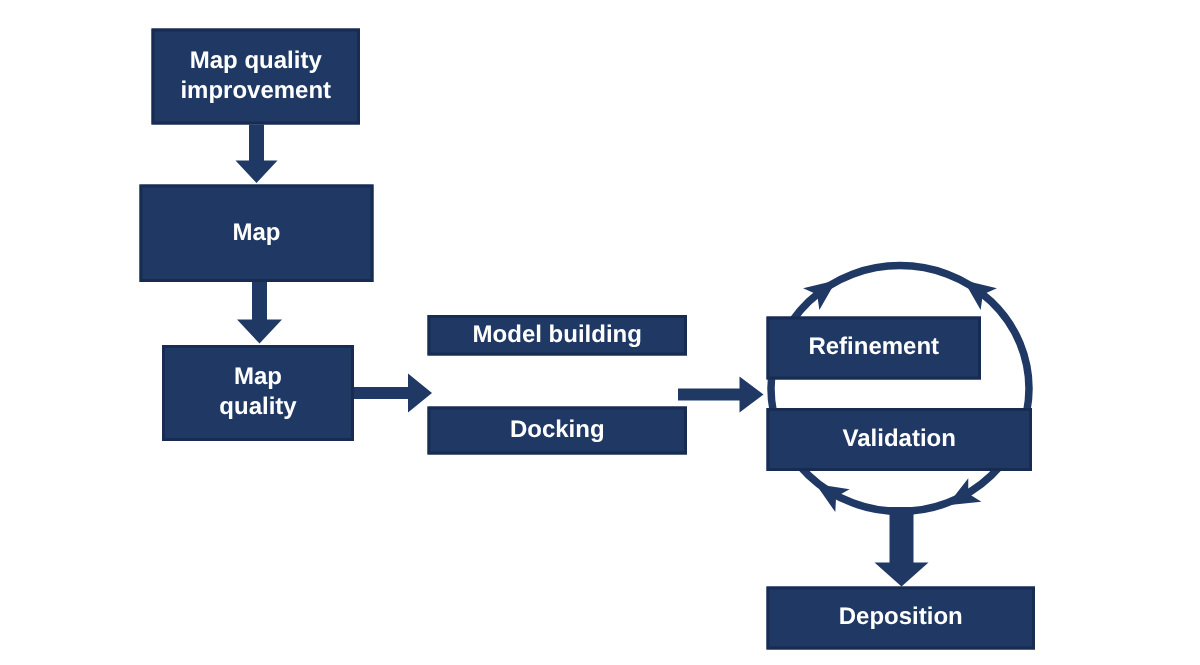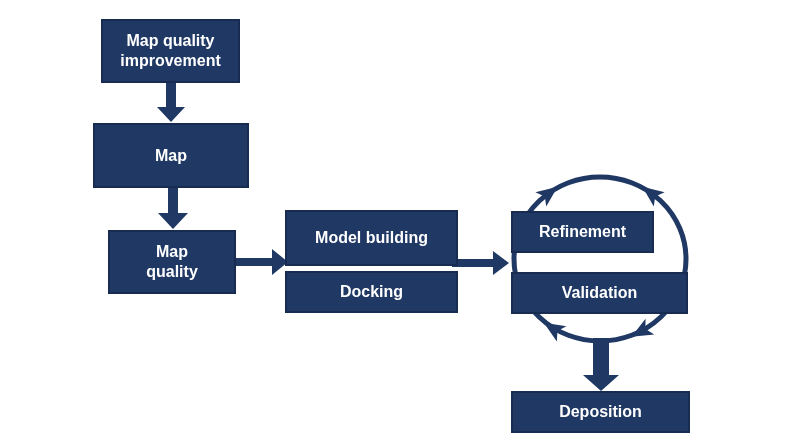--- a/index.html
+++ b/index.html
@@ -48,25 +48,25 @@
 
   <div class="node" style="left:93px;top:123px;width:156px;height:65px">
     <span>Map</span>
   </div>
 
   <div class="node" style="left:108px;top:230px;width:128px;height:64px">
     <span>Map</span>
     <span>quality</span>
   </div>
 
-  <div class="node" style="left:285px;top:210px;width:173px;height:56px">
+  <div class="node" style="left:285px;top:210px;width:173px;height:27px">
     <span>Model building</span>
   </div>
 
-  <div class="node" style="left:285px;top:271px;width:173px;height:42px">
+  <div class="node" style="left:285px;top:271px;width:173px;height:32px">
     <span>Docking</span>
   </div>
 
   <div class="node" style="left:511px;top:211px;width:143px;height:42px">
     <span>Refinement</span>
   </div>
 
   <div class="node" style="left:511px;top:272px;width:177px;height:42px">
     <span>Validation</span>
   </div>

